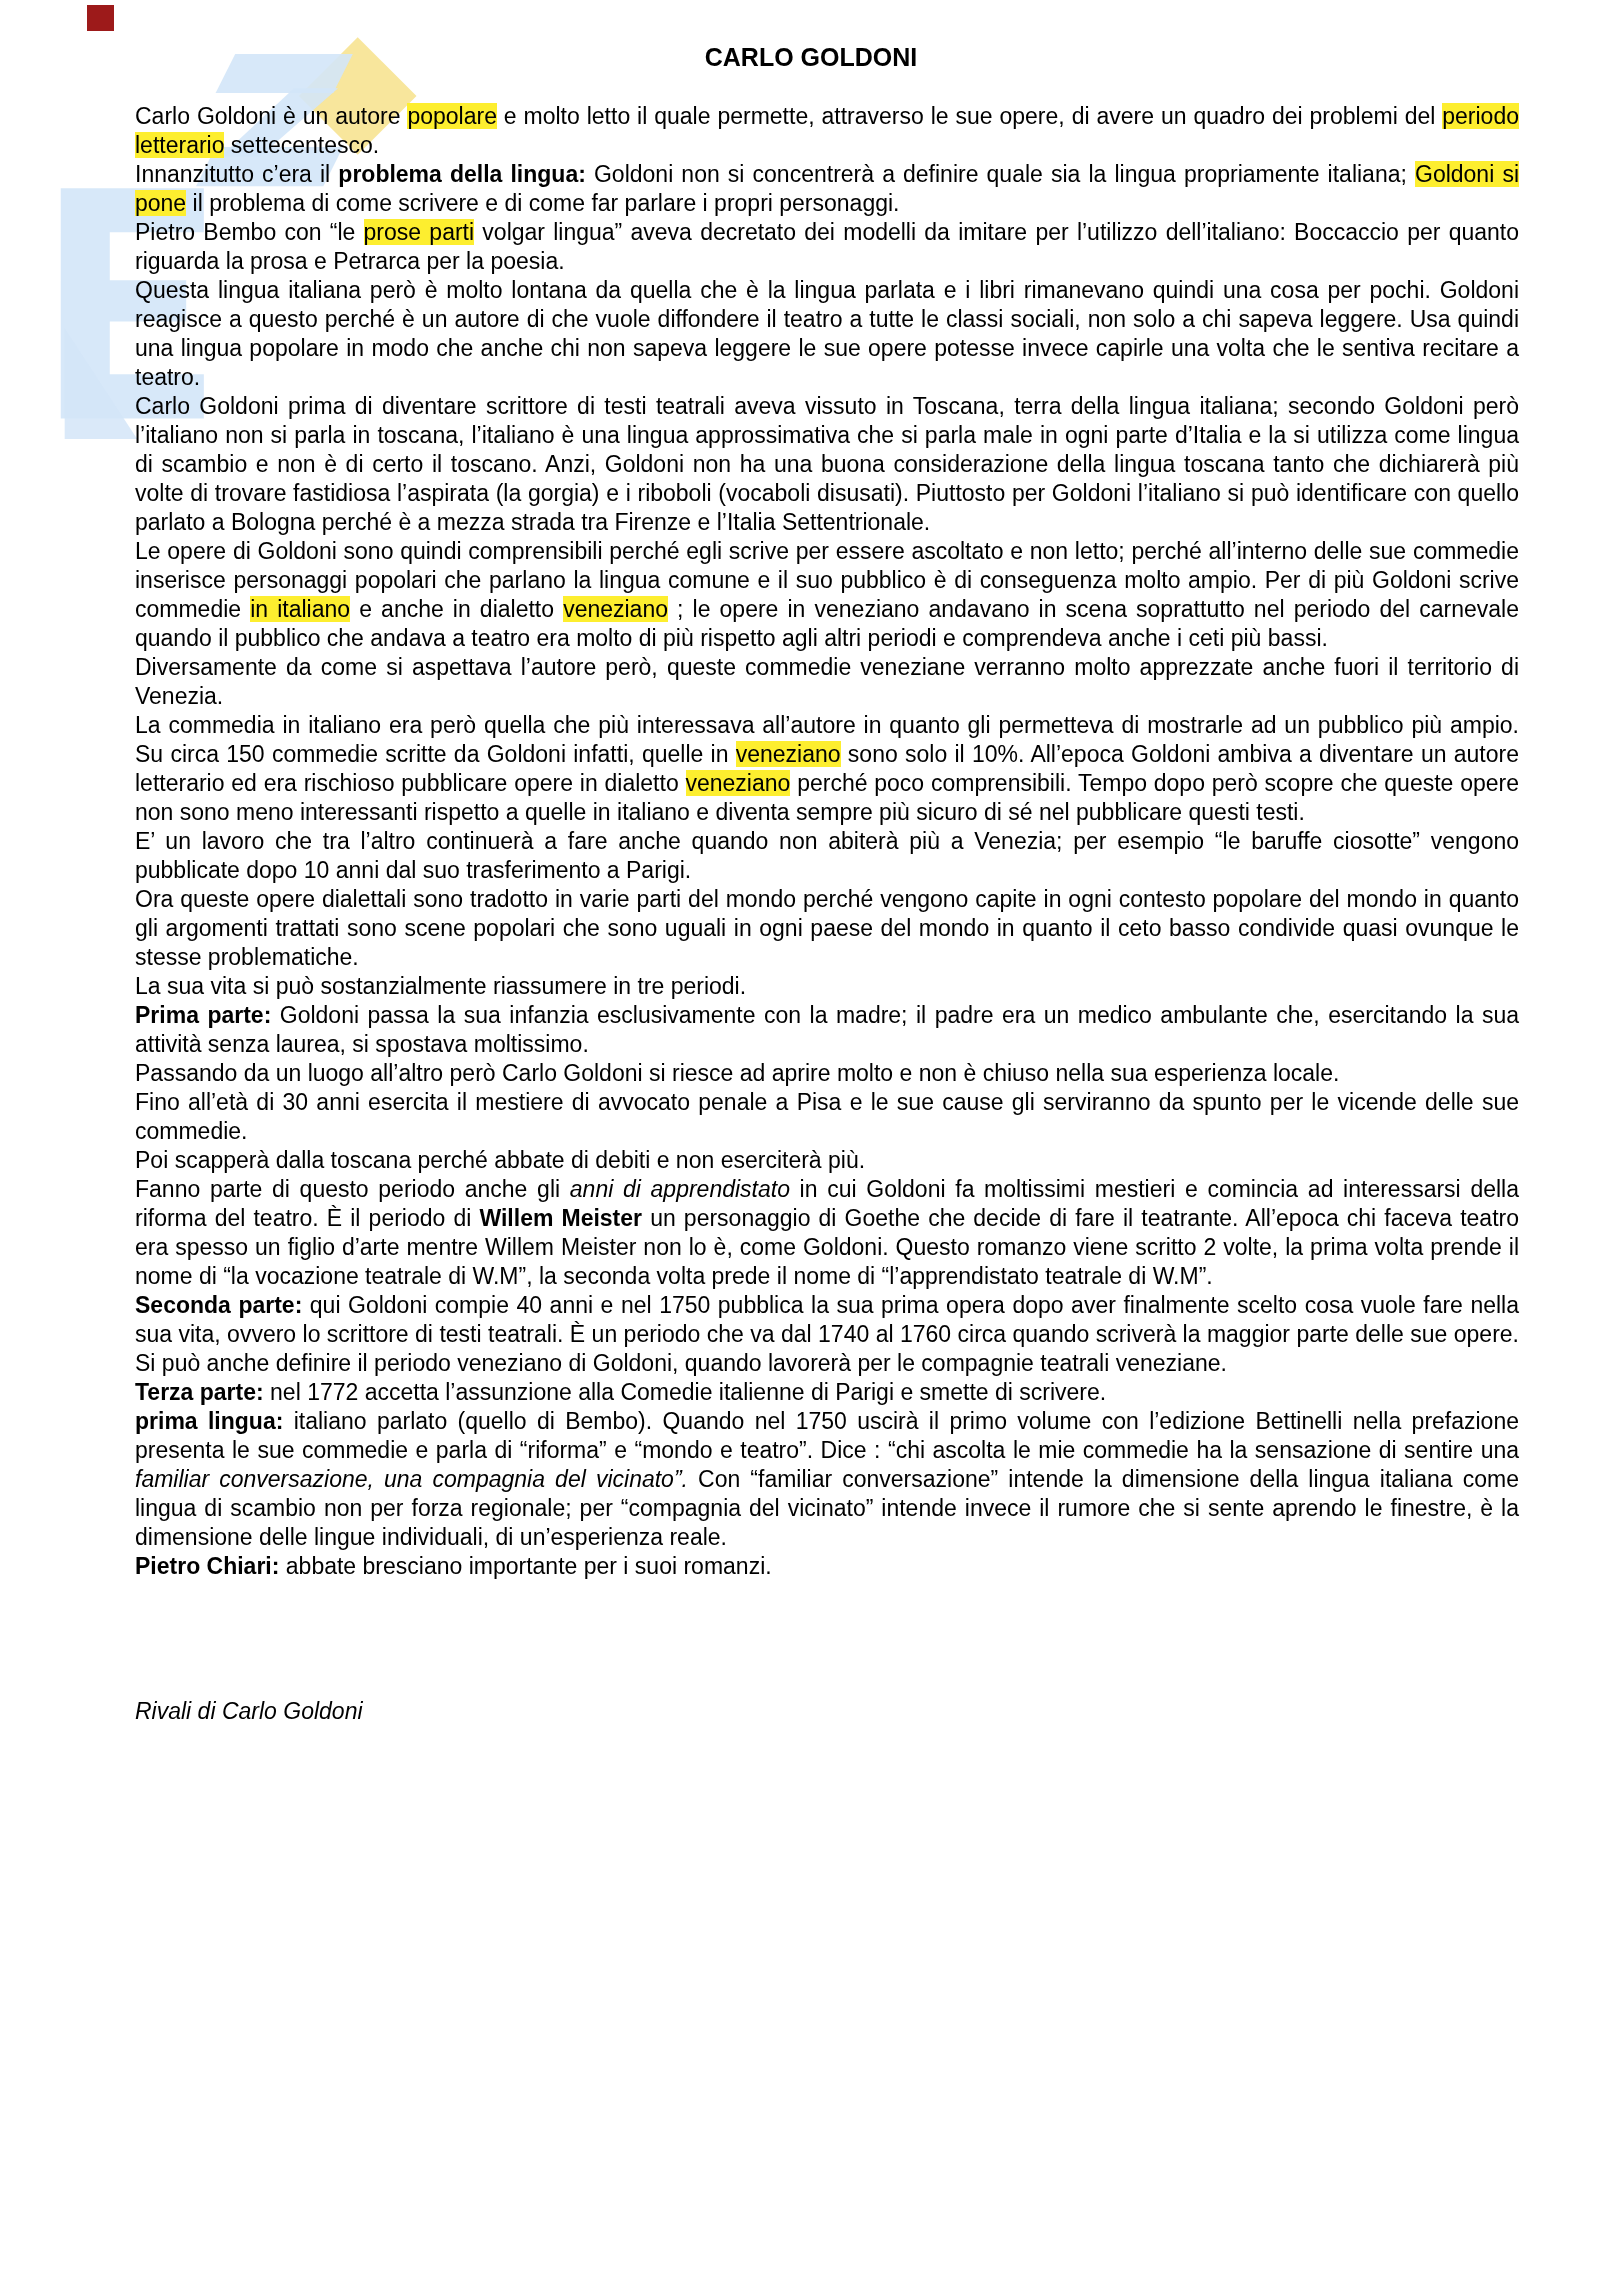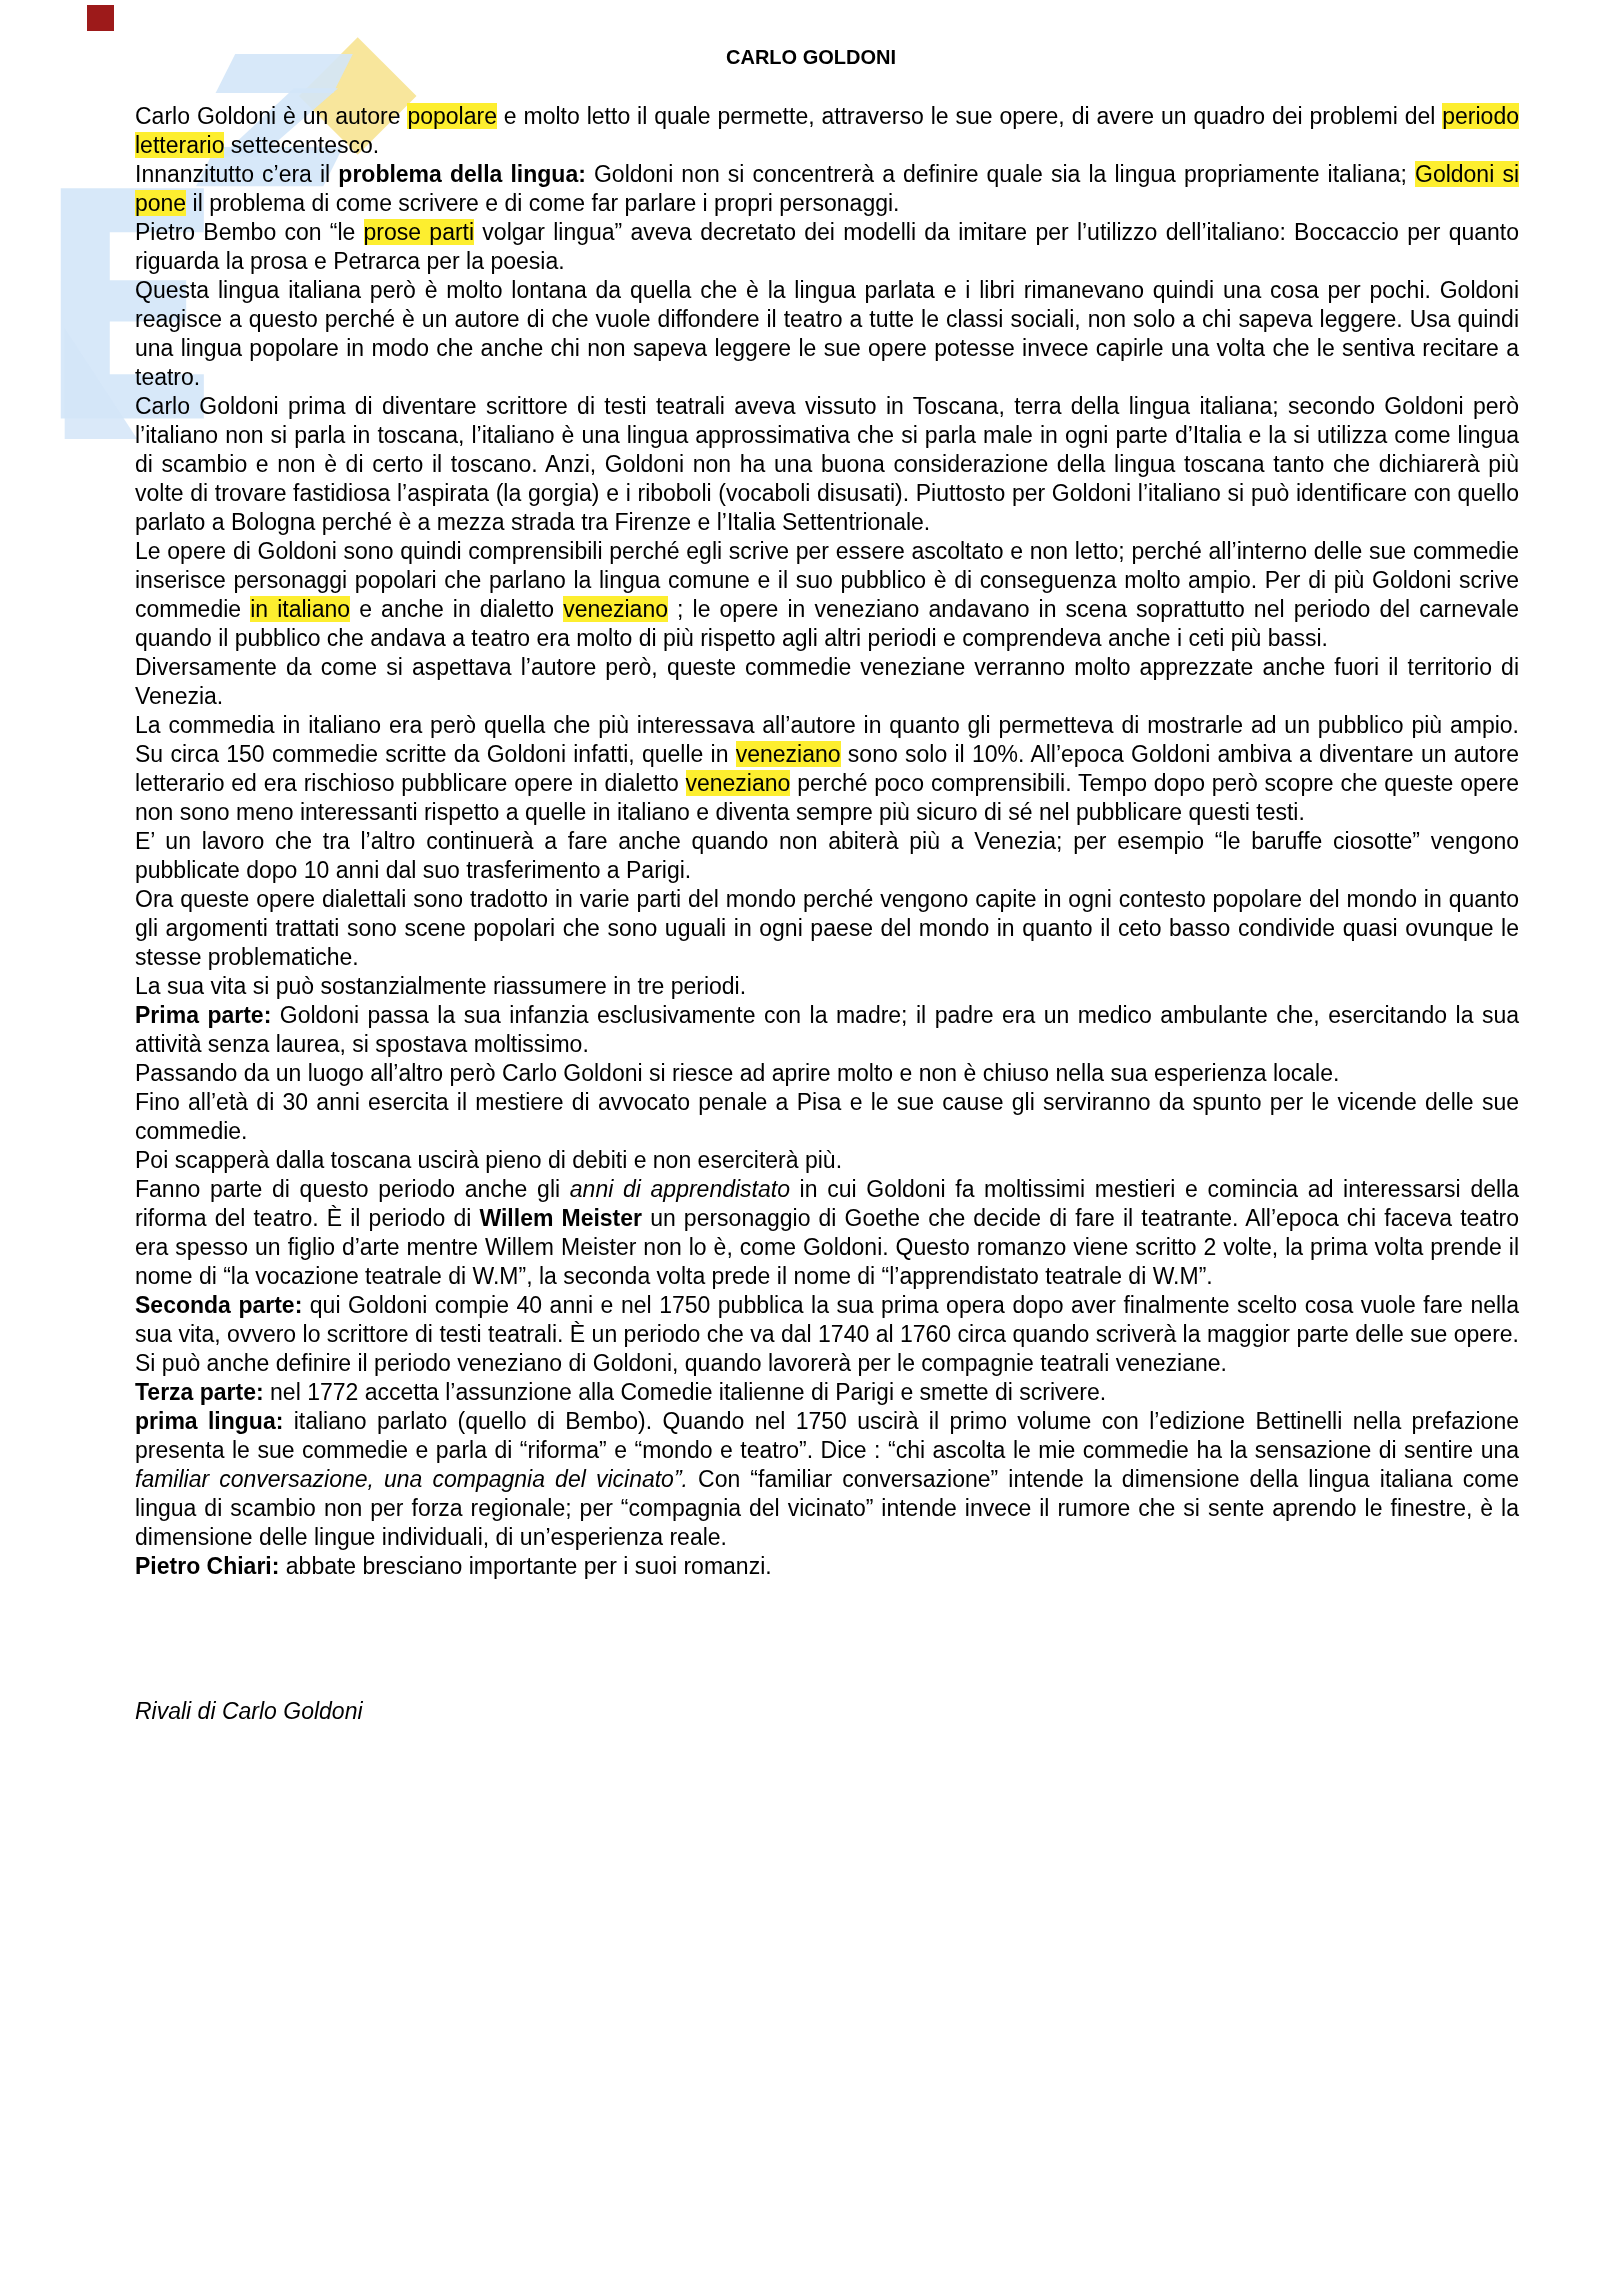--- a/index.html
+++ b/index.html
@@ -26,21 +26,21 @@
     z-index: 2;
   }
   .content {
     position: relative;
     z-index: 1;
     padding: 43px 101px 0 103px;
   }
   .title {
     text-align: center;
     font-weight: bold;
-    font-size: 20px;
+    font-size: 25px;
     margin-bottom: 30px;
   }
   .para { text-align: justify; margin-left: 32px; }
   .para span.b { font-weight: bold; }
   .para span.i { font-style: italic; }
   .para span.hl { background: var(--hl, #fdee2f); }
 </style>
 </head>
 <body>
 
@@ -67,21 +67,21 @@
         <div class="para"><span>Carlo Goldoni prima di diventare scrittore di testi teatrali aveva vissuto in Toscana, terra della lingua italiana; secondo Goldoni però l’italiano non si parla in toscana, l’italiano è una lingua approssimativa che si parla male in ogni parte d’Italia e la si utilizza come lingua di scambio e non è di certo il toscano. Anzi, Goldoni non ha una buona considerazione della lingua toscana tanto che dichiarerà più volte di trovare fastidiosa l’aspirata (la gorgia) e i riboboli (vocaboli disusati). Piuttosto per Goldoni l’italiano si può identificare con quello parlato a Bologna perché è a mezza strada tra Firenze e l’Italia Settentrionale.</span></div>
         <div class="para"><span>Le opere di Goldoni sono quindi comprensibili perché egli scrive per essere ascoltato e non letto; perché all’interno delle sue commedie inserisce personaggi popolari che parlano la lingua comune e il suo pubblico è di conseguenza molto ampio. Per di più Goldoni scrive commedie </span><span class="hl">in italiano</span><span> e anche in dialetto </span><span class="hl">veneziano</span><span> ; le opere in veneziano andavano in scena soprattutto nel periodo del carnevale quando il pubblico che andava a teatro era molto di più rispetto agli altri periodi e comprendeva anche i ceti più bassi.</span></div>
         <div class="para"><span>Diversamente da come si aspettava l’autore però, queste commedie veneziane verranno molto apprezzate anche fuori il territorio di Venezia.</span></div>
         <div class="para"><span>La commedia in italiano era però quella che più interessava all’autore in quanto gli permetteva di mostrarle ad un pubblico più ampio. Su circa 150 commedie scritte da Goldoni infatti, quelle in </span><span class="hl">veneziano</span><span> sono solo il 10%. All’epoca Goldoni ambiva a diventare un autore letterario ed era rischioso pubblicare opere in dialetto </span><span class="hl">veneziano</span><span> perché poco comprensibili. Tempo dopo però scopre che queste opere non sono meno interessanti rispetto a quelle in italiano e diventa sempre più sicuro di sé nel pubblicare questi testi.</span></div>
         <div class="para"><span>E’ un lavoro che tra l’altro continuerà a fare anche quando non abiterà più a Venezia; per esempio “le baruffe ciosotte” vengono pubblicate dopo 10 anni dal suo trasferimento a Parigi.</span></div>
         <div class="para"><span>Ora queste opere dialettali sono tradotto in varie parti del mondo perché vengono capite in ogni contesto popolare del mondo in quanto gli argomenti trattati sono scene popolari che sono uguali in ogni paese del mondo in quanto il ceto basso condivide quasi ovunque le stesse problematiche.</span></div>
         <div class="para"><span>La sua vita si può sostanzialmente riassumere in tre periodi.</span></div>
         <div class="para"><span class="b">Prima parte:</span><span> Goldoni passa la sua infanzia esclusivamente con la madre; il padre era un medico ambulante che, esercitando la sua attività senza laurea, si spostava moltissimo.</span></div>
         <div class="para"><span>Passando da un luogo all’altro però Carlo Goldoni si riesce ad aprire molto e non è chiuso nella sua esperienza locale.</span></div>
         <div class="para"><span>Fino all’età di 30 anni esercita il mestiere di avvocato penale a Pisa e le sue cause gli serviranno da spunto per le vicende delle sue commedie.</span></div>
-        <div class="para"><span>Poi scapperà dalla toscana uscirà pieno di debiti e non eserciterà più.</span></div>
+        <div class="para"><span>Poi scapperà dalla toscana perché abbate di debiti e non eserciterà più.</span></div>
         <div class="para"><span>Fanno parte di questo periodo anche gli </span><span class="i">anni di apprendistato</span><span> in cui Goldoni fa moltissimi mestieri e comincia ad interessarsi della riforma del teatro. È il periodo di </span><span class="b">Willem Meister</span><span> un personaggio di Goethe che decide di fare il teatrante. All’epoca chi faceva teatro era spesso un figlio d’arte mentre Willem Meister non lo è, come Goldoni. Questo romanzo viene scritto 2 volte, la prima volta prende il nome di “la vocazione teatrale di W.M”, la seconda volta prede il nome di “l’apprendistato teatrale di W.M”.</span></div>
         <div class="para"><span class="b">Seconda parte:</span><span> qui Goldoni compie 40 anni e nel 1750 pubblica la sua prima opera dopo aver finalmente scelto cosa vuole fare nella sua vita, ovvero lo scrittore di testi teatrali. È un periodo che va dal 1740 al 1760 circa quando scriverà la maggior parte delle sue opere. Si può anche definire il periodo veneziano di Goldoni, quando lavorerà per le compagnie teatrali veneziane.</span></div>
         <div class="para"><span class="b">Terza parte:</span><span> nel 1772 accetta l’assunzione alla Comedie italienne di Parigi e smette di scrivere.</span></div>
         <div class="para"><span class="b">prima lingua:</span><span> italiano parlato (quello di Bembo). Quando nel 1750 uscirà il primo volume con l’edizione Bettinelli nella prefazione presenta le sue commedie e parla di “riforma” e “mondo e teatro”. Dice : “chi ascolta le mie commedie ha la sensazione di sentire una </span><span class="i">familiar conversazione, una compagnia del vicinato”.</span><span> Con “familiar conversazione” intende la dimensione della lingua italiana come lingua di scambio non per forza regionale; per “compagnia del vicinato” intende invece il rumore che si sente aprendo le finestre, è la dimensione delle lingue individuali, di un’esperienza reale.</span></div>
         <div class="para"><span class="b">Pietro Chiari:</span><span> abbate bresciano importante per i suoi romanzi.</span></div>
         <div class="para" style="margin-top: 116px;"><span class="i">Rivali di Carlo Goldoni</span></div>
       </div>
   </div>
 
 </div>

